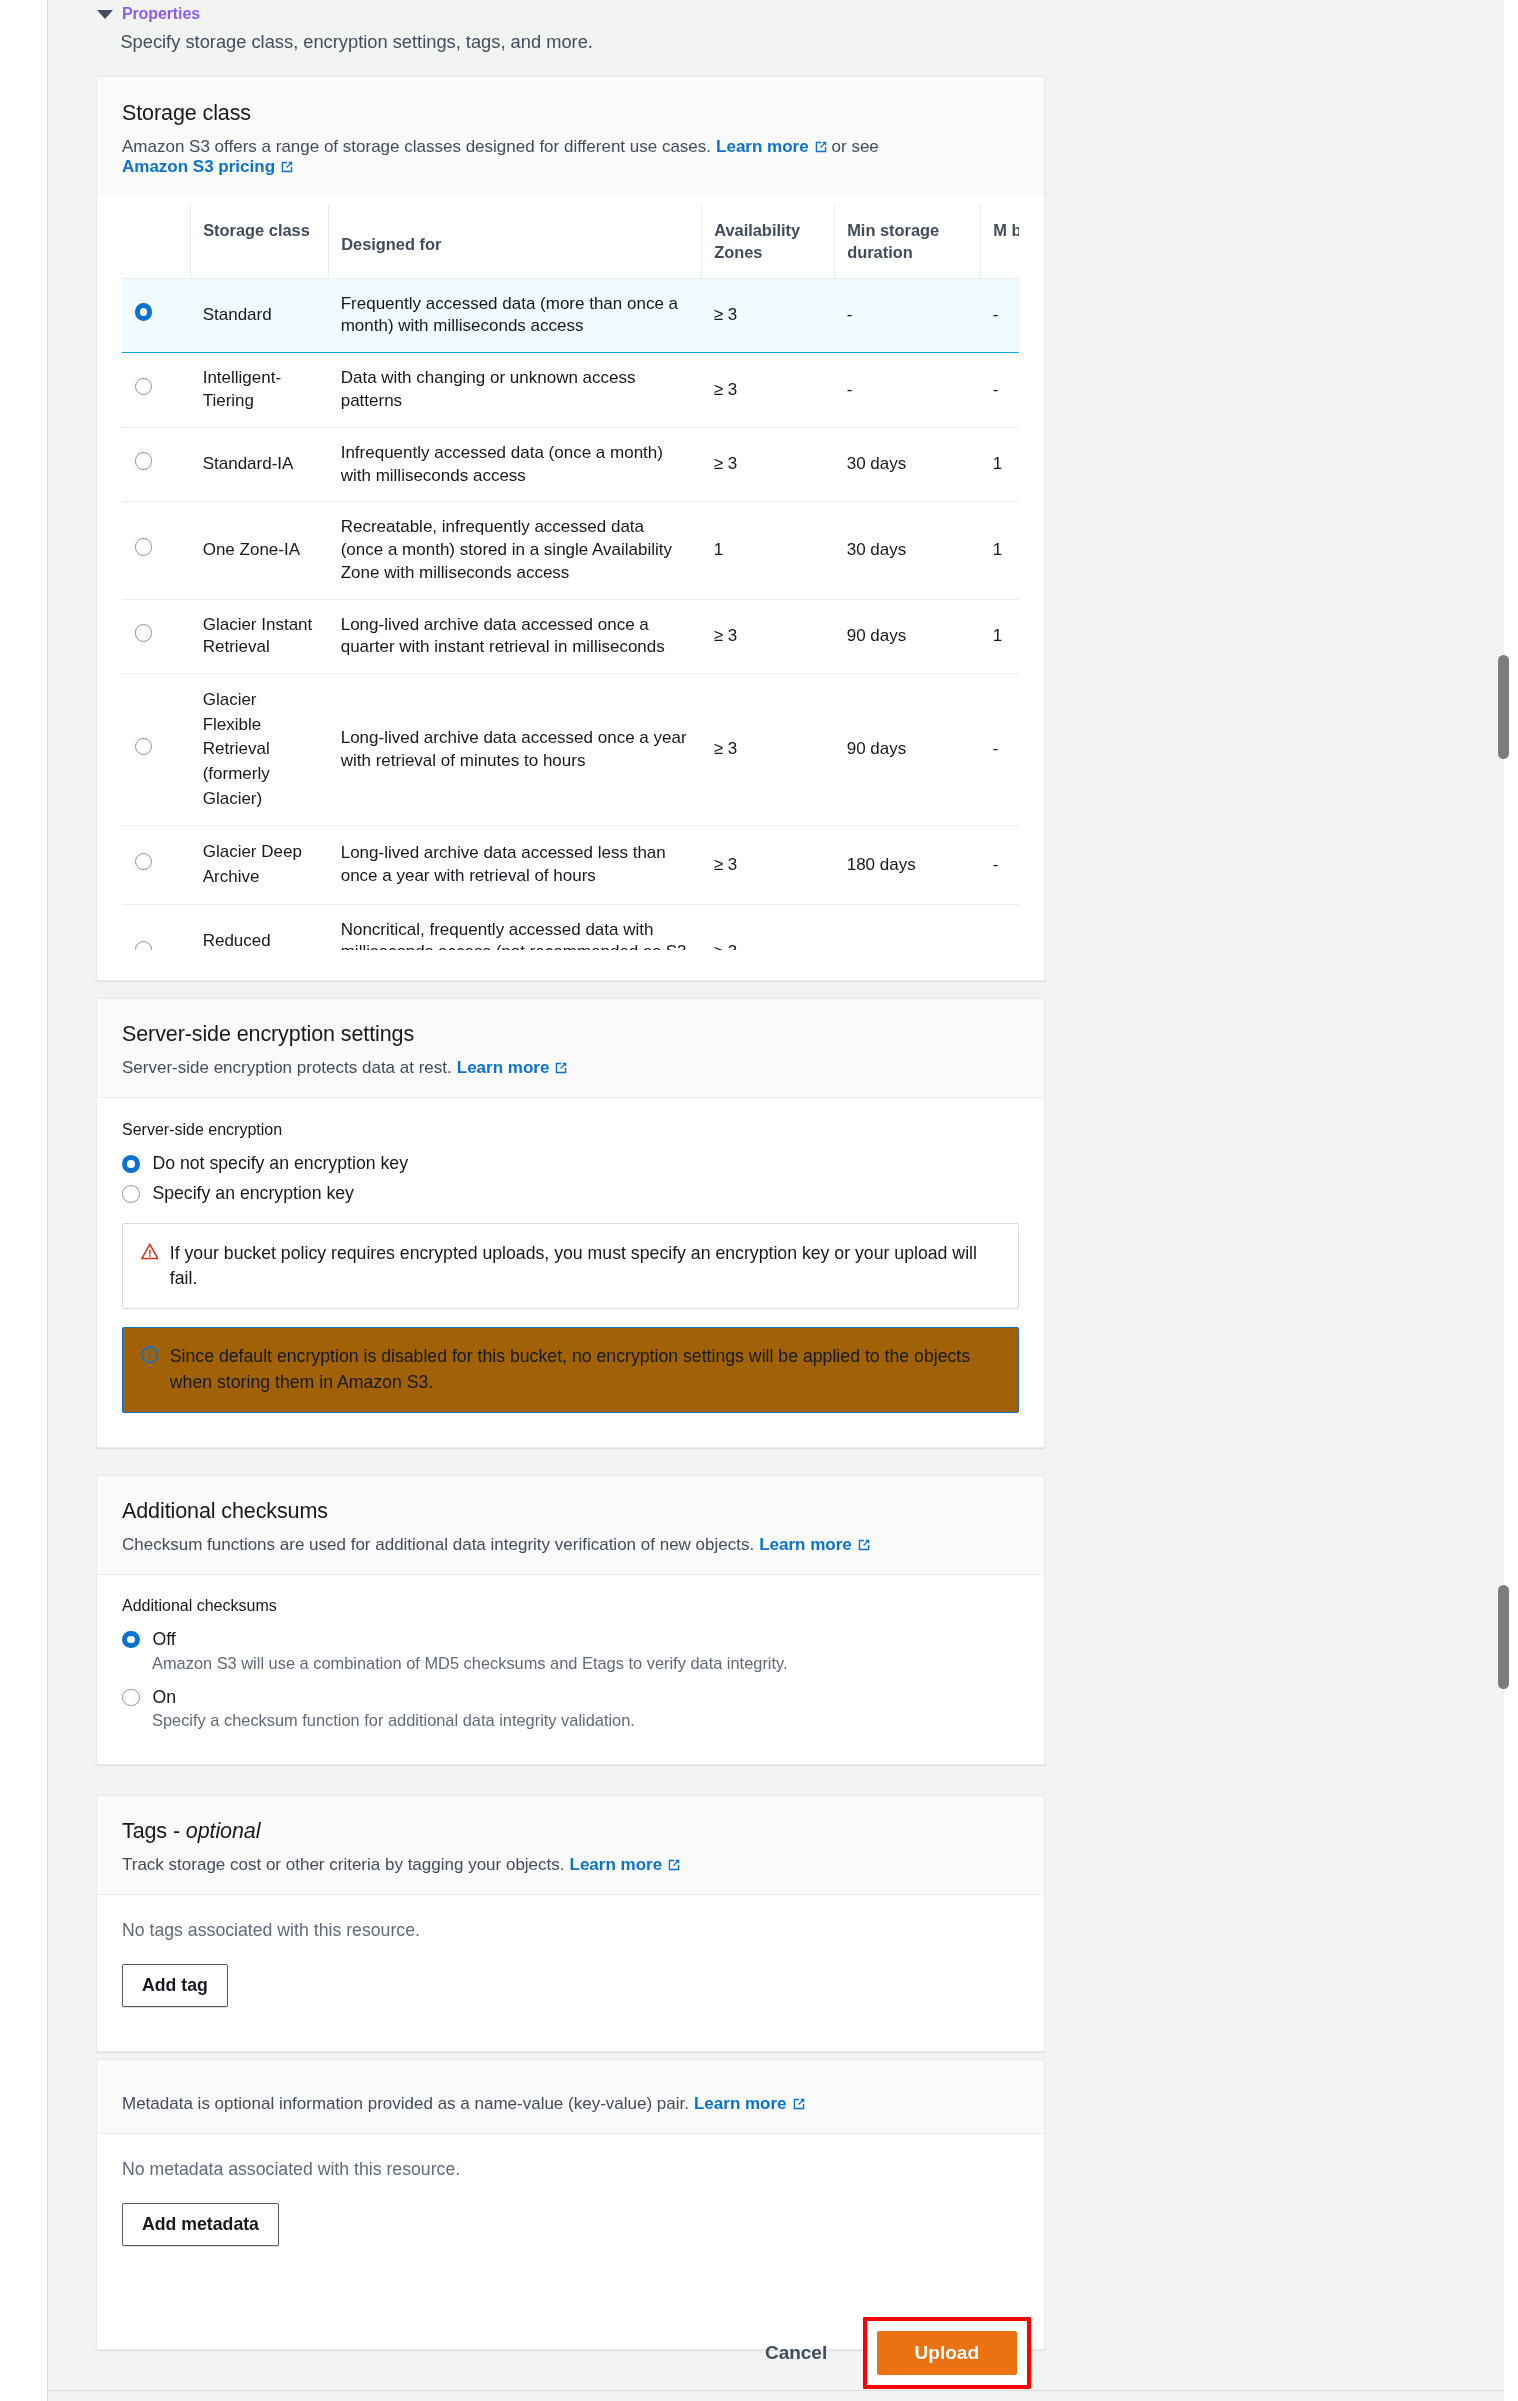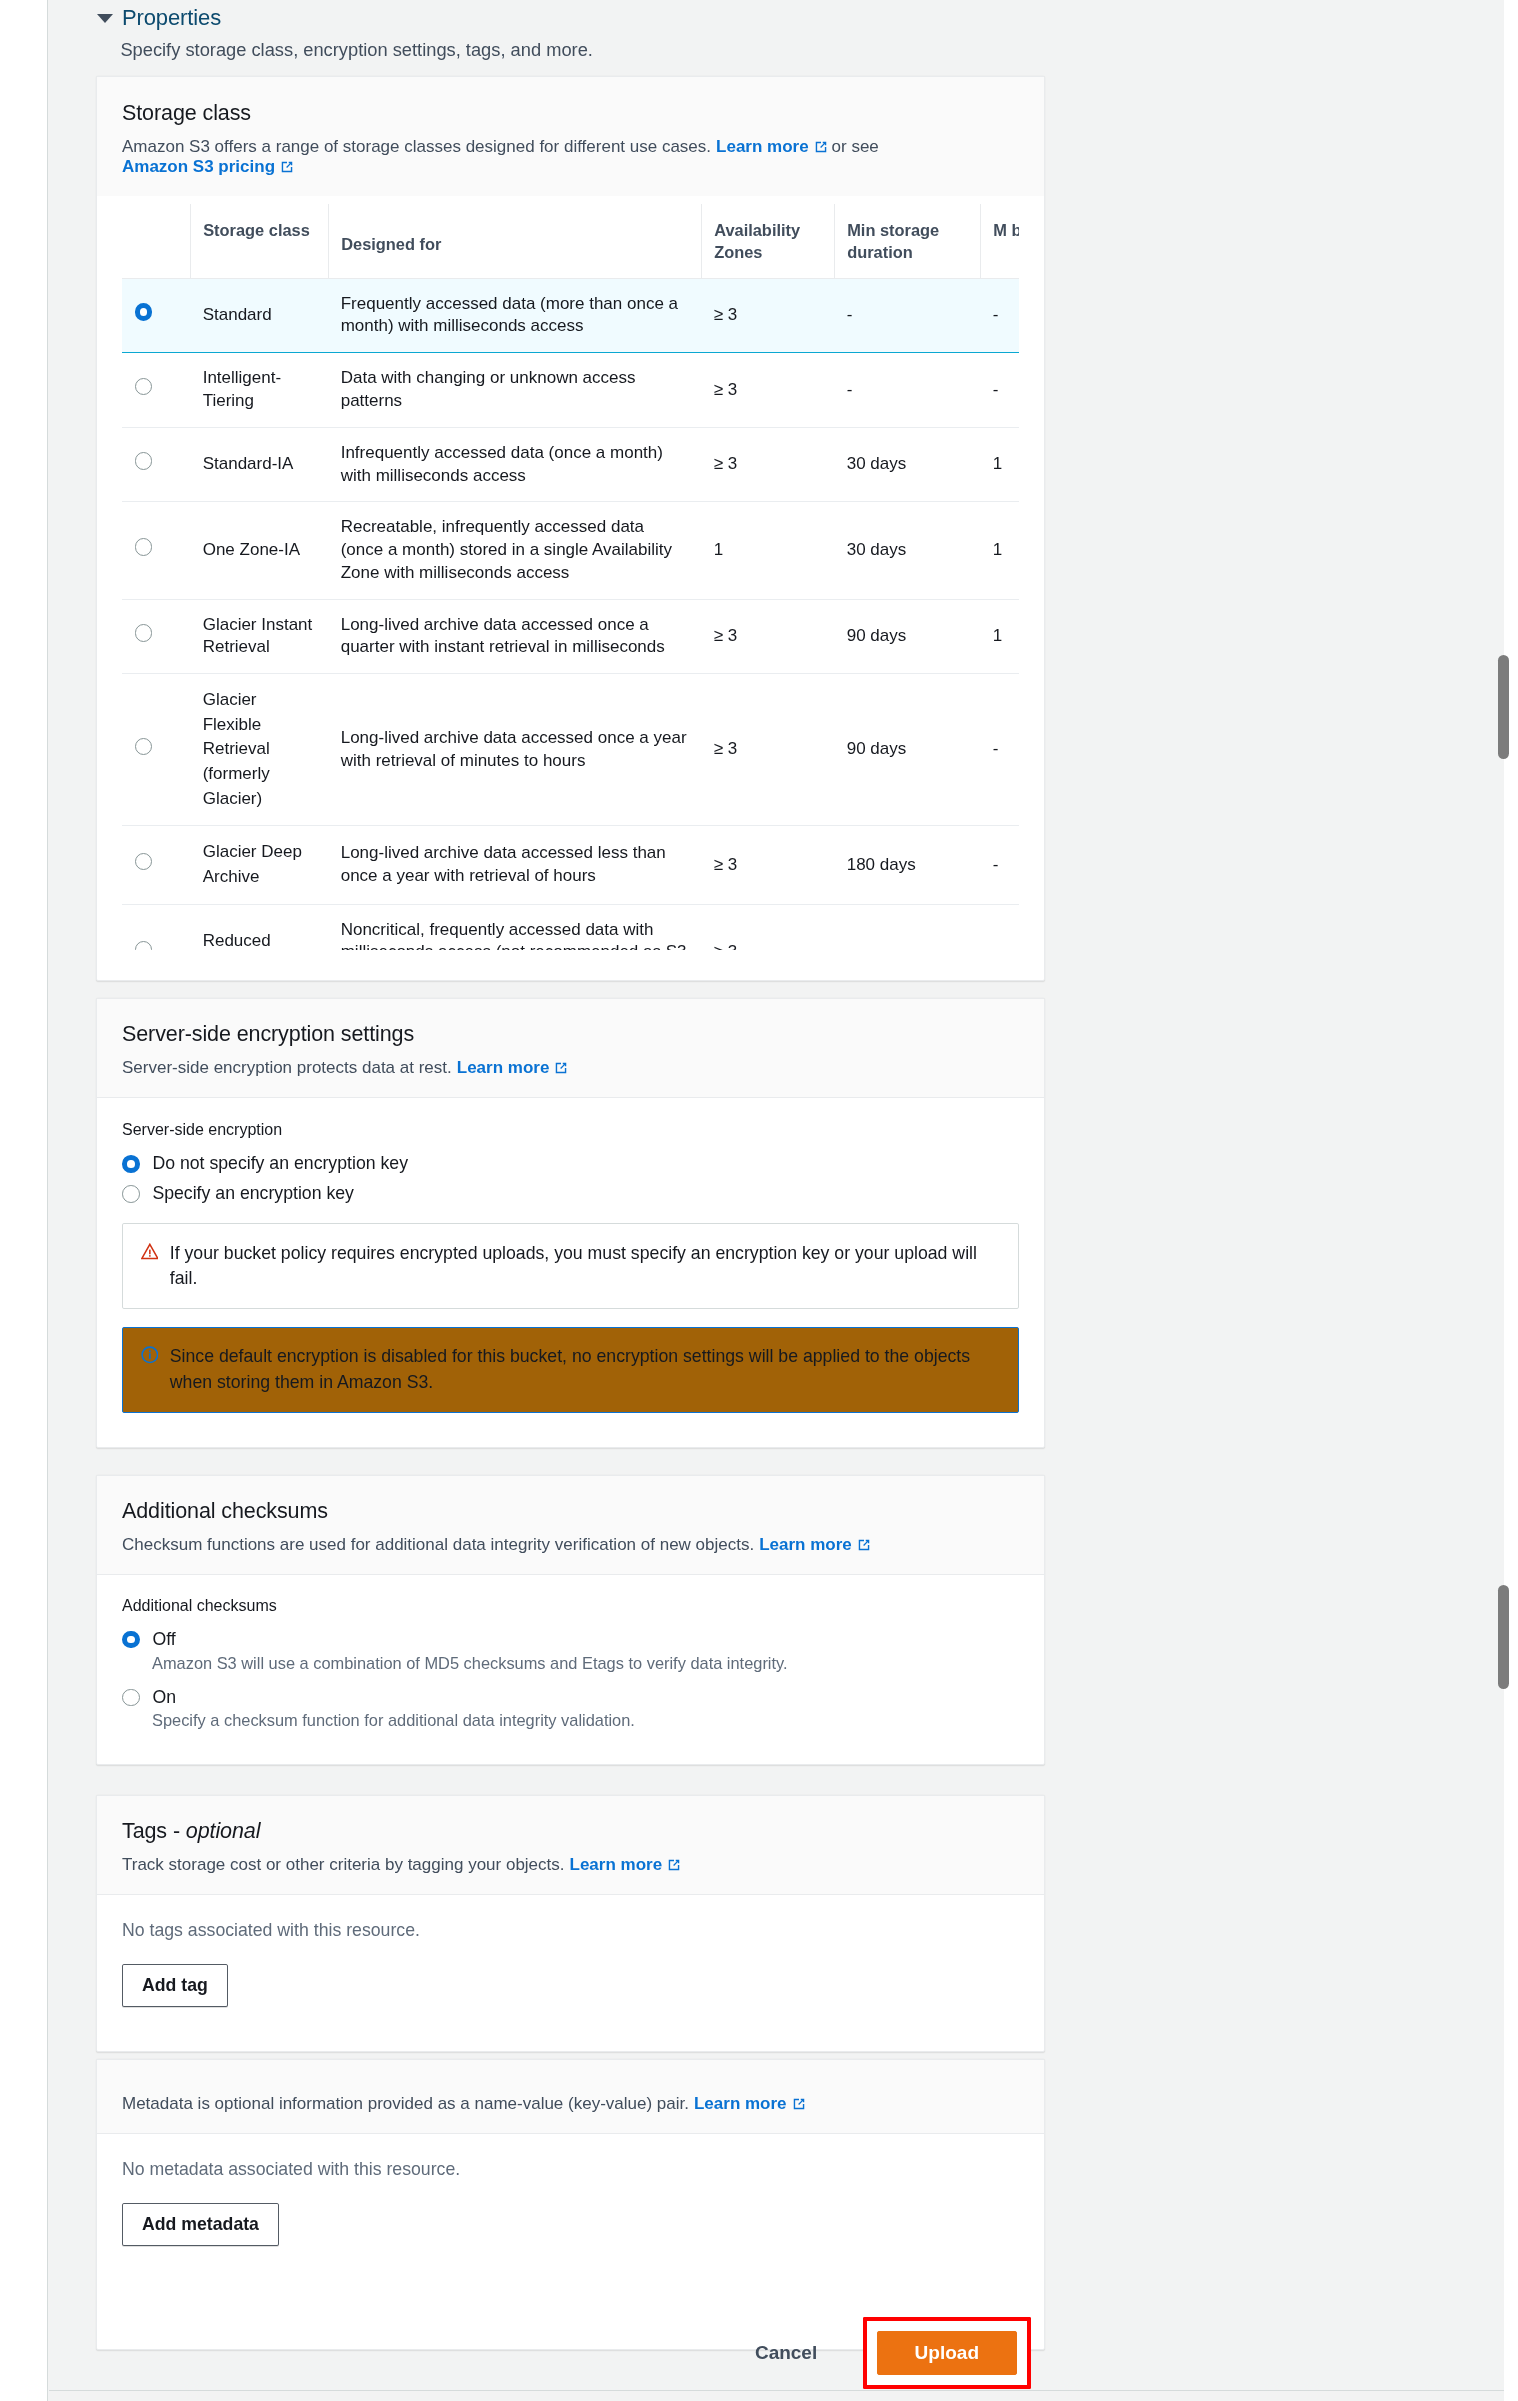--- a/index.html
+++ b/index.html
@@ -45,21 +45,21 @@
     display: flex; align-items: center; gap: 8.9px;
   }
   .caret {
     width: 0; height: 0;
     border-left: 8.2px solid transparent;
     border-right: 8.2px solid transparent;
     border-top: 9.5px solid #414d5c;
     margin-top: 1.9px;
   }
   .props-title {
-    font-size: 22px; font-weight: normal; color: #0c4a6e;
+    font-size: 16px; font-weight: bold; color: #8b5cf6;
     letter-spacing: -0.1px;
   }
   .props-sub {
     font-size: 18.3px; color: #414d5c;
     margin-left: 23.4px; margin-top: 8.2px;
   }
   
   .card {
     position: absolute;
     background: #ffffff;
@@ -173,21 +173,21 @@
     cursor: pointer;
   }
   .empty-text { font-size: 17.7px; color: #5f6b7a; }
   
   .footer {
     position: absolute;
     left: 49px; top: 2315px;
     width: 1455px; height: 76px;
     display: flex; align-items: center; justify-content: flex-end;
     padding-right: 473px;
-    gap: 10px;
+    gap: 0;
   }
   .cancel-btn {
     font-size: 19px; font-weight: bold; color: #414d5c;
     background: transparent; border: none; cursor: pointer;
     padding: 10px 16.4px; margin-right: 19px;
   }
   .upload-highlight {
     border: 4.4px solid #ff0000;
     padding: 10px;
     background: #ffffff;

